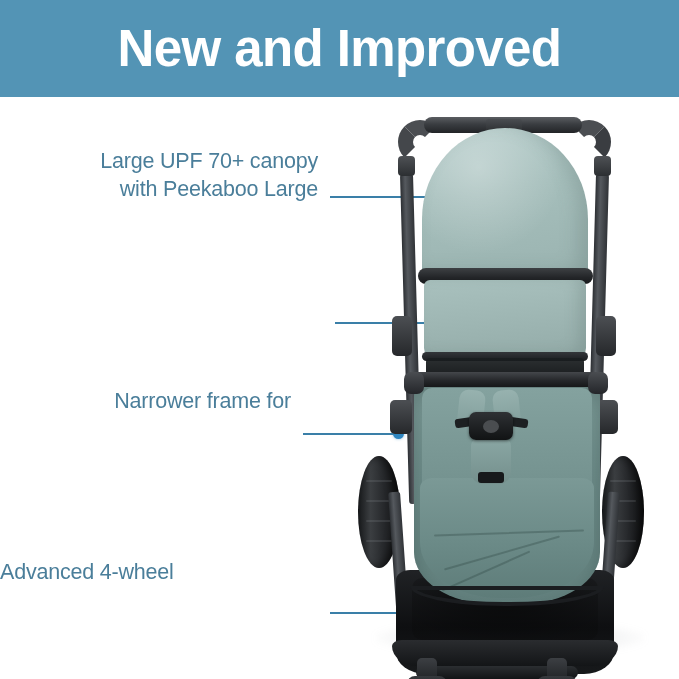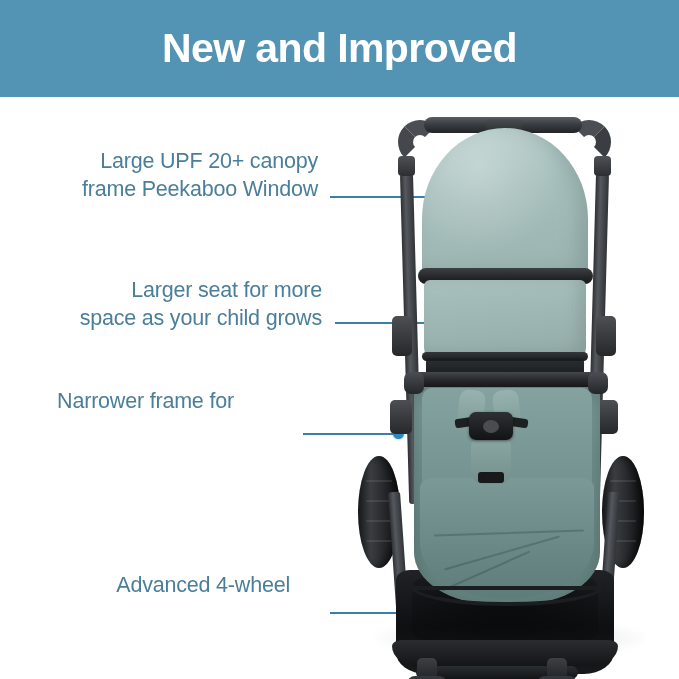--- a/index.html
+++ b/index.html
@@ -29,21 +29,21 @@
     top: 0;
     width: 679px;
     height: 97px;
     background: #5394b5;
     display: flex;
     align-items: center;
     justify-content: center;
   }
   #header-title {
     color: #ffffff;
-    font-size: 41px;
+    font-size: 51px;
     font-weight: 700;
     letter-spacing: -0.6px;
     line-height: 1;
     font-family: "Liberation Sans", sans-serif;
     white-space: nowrap;
   }
 
   
   .callout-text {
     position: absolute;
@@ -53,22 +53,22 @@
     line-height: 1.28;
     letter-spacing: -0.2px;
     font-family: "Liberation Sans", sans-serif;
   }
   .callout-text .ln {
     display: block;
     white-space: nowrap;
   }
   #callout-1 { left: 0px;  top: 148px; width: 318px; text-align: right; }
   #callout-2 { left: 0px;  top: 277px; width: 322px; text-align: right; }
-  #callout-3 { left: 0px;  top: 388px; width: 291px; text-align: center; }
-  #callout-4 { left: 0px;  top: 559px; width: 290px; text-align: right; margin-top: 13px; }
+  #callout-3 { left: 0px;  top: 388px; width: 291px; text-align: right; }
+  #callout-4 { left: 0px;  top: 559px; width: 290px; text-align: left; }
 
   
   .leader-line {
     position: absolute;
     height: 1.6px;
     background: #3a7fa8;
   }
   .leader-dot {
     position: absolute;
     width: 11px;
@@ -337,26 +337,22 @@
 </head>
 <body>
 
 <div id="page">
 
   <div id="header-banner">
     <div id="header-title">New and Improved</div>
   </div>
 
   <div class="callout-text" id="callout-1">
-    <span class="ln">Large UPF 20+ canopy</span>
-    <span class="ln">frame Peekaboo Window</span>
-  </div>
-  <div class="callout-text" id="callout-2">
-    <span class="ln">Larger seat for more</span>
-    <span class="ln">space as your child grows</span>
+    <span class="ln">Large UPF 70+ canopy</span>
+    <span class="ln">with Peekaboo Large</span>
   </div>
   <div class="callout-text" id="callout-3">
     <span class="ln">Narrower frame for</span>
   </div>
   <div class="callout-text" id="callout-4">
     <span class="ln">Advanced 4-wheel</span>
   </div>
 
   <div class="leader-line" id="leader-line-1"></div>
   <div class="leader-dot" id="leader-dot-1"></div>

